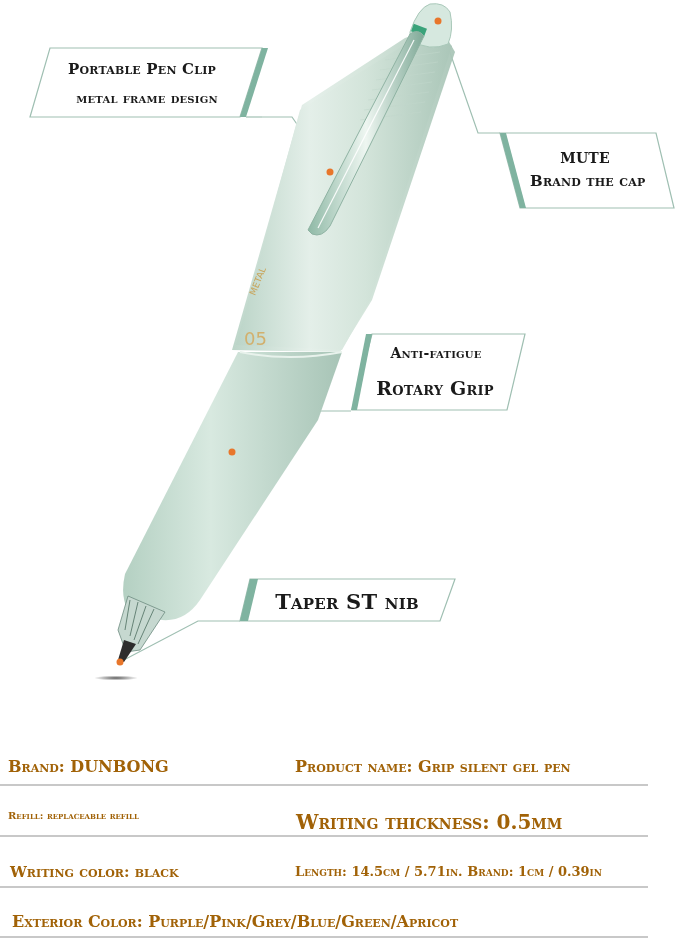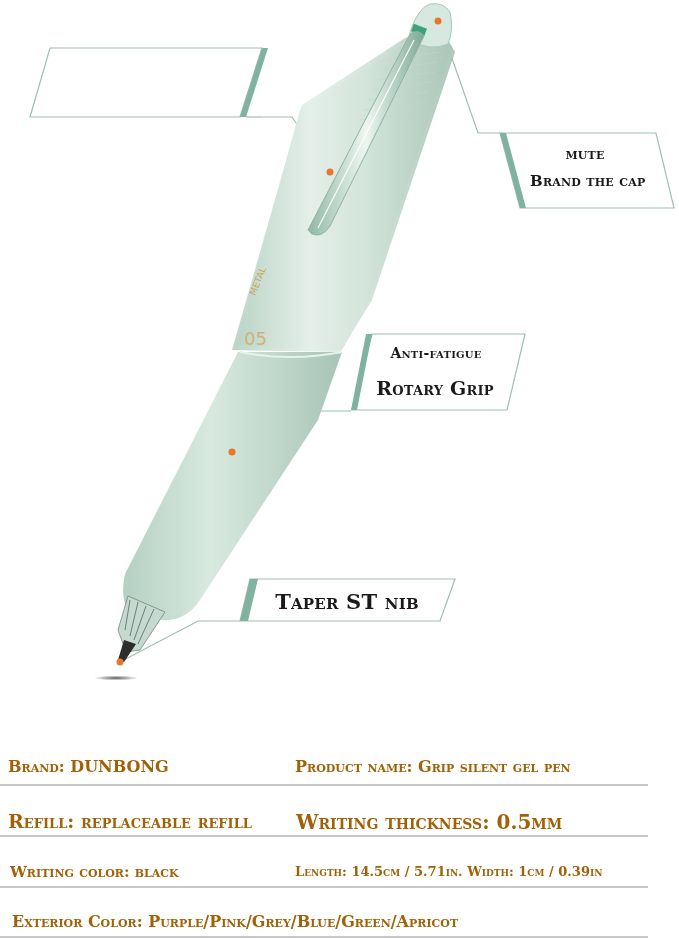--- a/index.html
+++ b/index.html
@@ -3,21 +3,21 @@
 <meta charset="utf-8">
 <style>
   html, body { margin:0; padding:0; background:#ffffff; }
   body { width:679px; height:939px; position:relative; overflow:hidden; font-family:"DejaVu Serif", "Liberation Serif", serif; }
   .canvas { position:absolute; left:0; top:0; width:679px; height:939px; }
   svg.art { position:absolute; left:0; top:0; width:679px; height:939px; }
 
   .callout-text { position:absolute; color:#1a1a1a; font-variant:small-caps; letter-spacing:0.2px; white-space:nowrap; text-align:center; }
   .ct1 { left:62px; top:60px; width:160px; font-size:15px; font-weight:bold; }
   .ct2 { left:52px; top:90px; width:190px; font-size:14px; font-weight:bold; text-transform:lowercase; }
-  .ct3 { left:530px; top:144px; width:110px; font-size:16px; font-weight:bold; text-transform:lowercase; }
+  .ct3 { left:530px; top:144px; width:110px; font-size:20px; font-weight:bold; text-transform:lowercase; }
   .ct4 { left:530px; top:172px; width:112px; font-size:15px; font-weight:bold; }
   .ct5 { left:372px; top:345px; width:128px; font-size:14px; font-weight:bold; }
   .ct6 { left:365px; top:377px; width:140px; font-size:19px; font-weight:bold; }
   .ct7 { left:262px; top:589px; width:170px; font-size:21px; font-weight:bold; }
 
   .spec { position:absolute; font-family:"DejaVu Serif", "Liberation Serif", serif; font-variant:small-caps; font-weight:bold; color:#a16207; white-space:nowrap; }
   .rule { position:absolute; left:0; width:648px; height:2px; background:#c8c8c8; }
 </style>
 </head>
 <body>
@@ -111,35 +111,37 @@
       <path d="M124,640 L136,644 L124,662 L118,660 Z" fill="#2d2d2d"></path>
       <ellipse cx="116" cy="678" rx="22" ry="2.5" fill="url(#shadowGrad)"></ellipse>
     </g>
 
     <circle cx="438" cy="21" r="3.5" fill="#e8762b"></circle>
     <circle cx="330" cy="172" r="3.5" fill="#e8762b"></circle>
     <circle cx="232" cy="452" r="3.5" fill="#e8762b"></circle>
     <circle cx="120" cy="662" r="3.5" fill="#e8762b"></circle>
   </svg>
 
+  <div class="callout-text ct1">Portable Pen Clip</div>
+  <div class="callout-text ct2">metal frame design</div>
   <div class="callout-text ct3">mute</div>
   <div class="callout-text ct4">Brand the cap</div>
   <div class="callout-text ct5">Anti-fatigue</div>
   <div class="callout-text ct6">Rotary Grip</div>
   <div class="callout-text ct7">Taper ST nib</div>
 
   <div>
     <div class="spec" style="left:8px;top:757px;font-size:16px;">Brand: DUNBONG</div>
     <div class="spec" style="left:295px;top:757px;font-size:16px;">Product name: Grip silent gel pen</div>
     <div class="rule" style="top:784px;"></div>
 
-    <div class="spec" style="left:8px;top:810px;font-size:19px;">Refill: replaceable refill</div>
+    <div class="spec" style="left:8px;top:810px;font-size:10px;">Refill: replaceable refill</div>
     <div class="spec" style="left:296px;top:810px;font-size:20px;">Writing thickness: 0.5mm</div>
     <div class="rule" style="top:835px;"></div>
 
     <div class="spec" style="left:10px;top:863px;font-size:15px;">Writing color: black</div>
-    <div class="spec" style="left:295px;top:864px;font-size:13px;">Length: 14.5cm / 5.71in. Width: 1cm / 0.39in</div>
+    <div class="spec" style="left:295px;top:864px;font-size:13px;">Length: 14.5cm / 5.71in. Brand: 1cm / 0.39in</div>
     <div class="rule" style="top:886px;"></div>
 
     <div class="spec" style="left:12px;top:912px;font-size:16px;">Exterior Color: Purple/Pink/Grey/Blue/Green/Apricot</div>
     <div class="rule" style="top:936px;"></div>
   </div>
 </div>
 
 </body></html>

